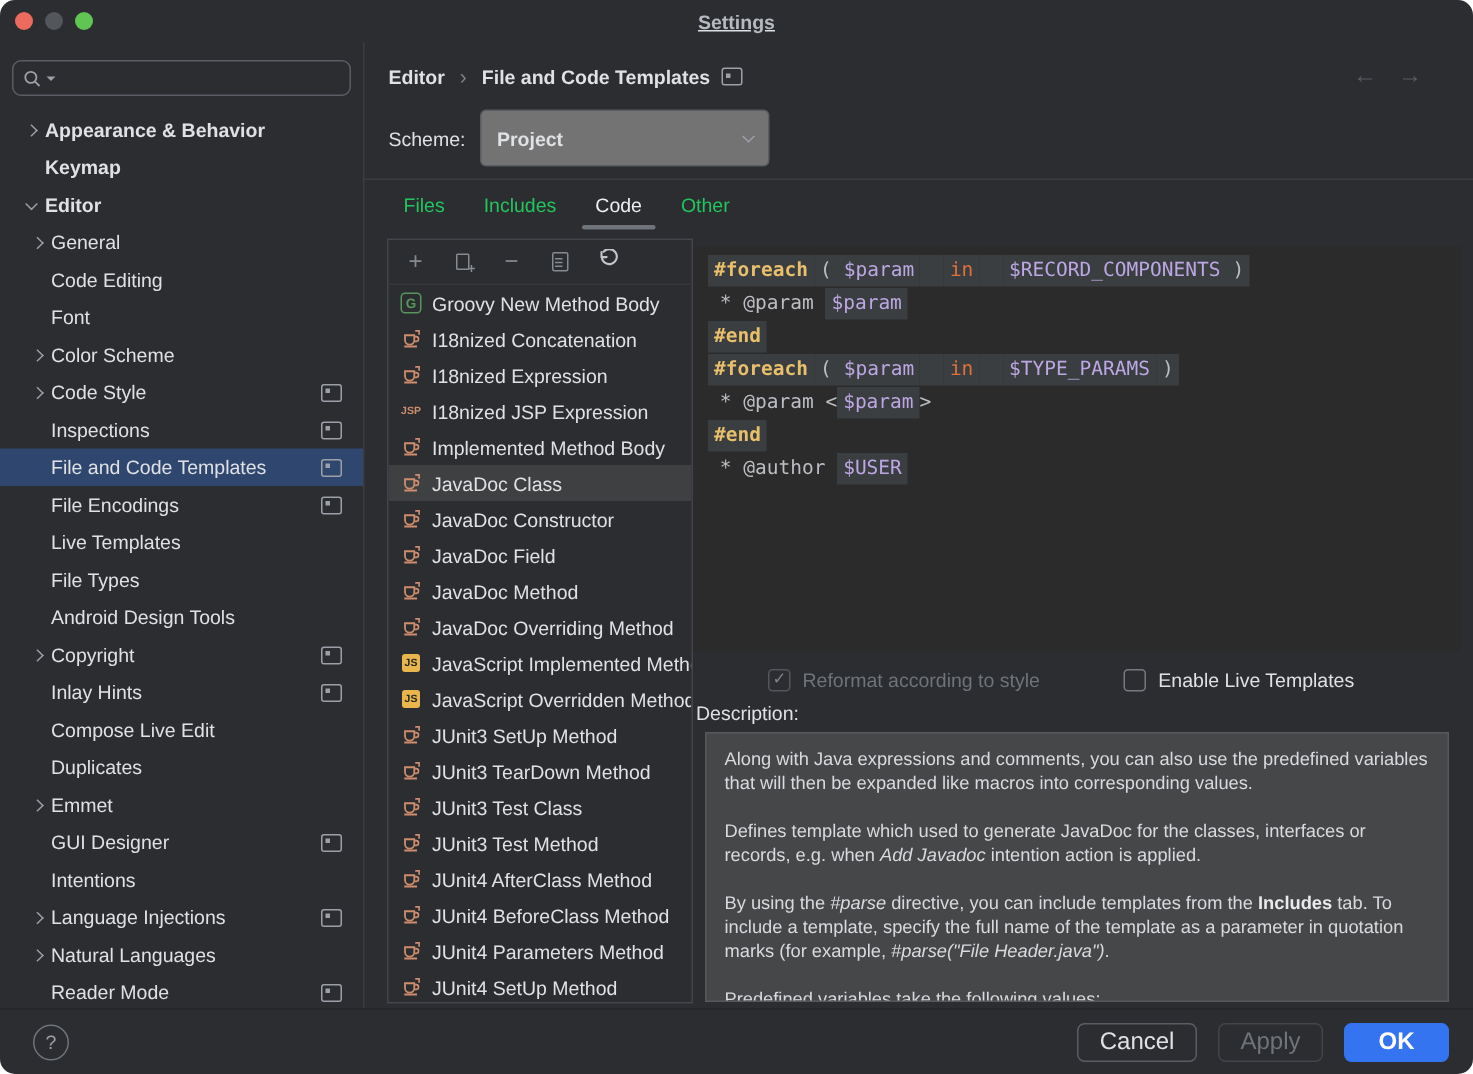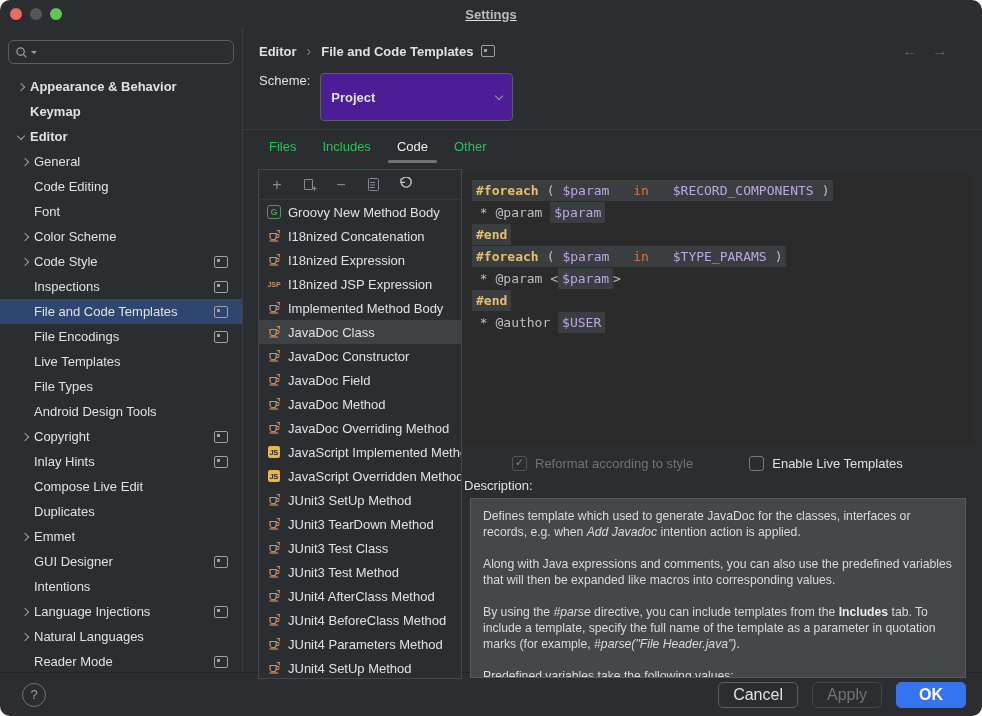--- a/index.html
+++ b/index.html
@@ -30,22 +30,22 @@
   .chev.down{transform:rotate(45deg);margin-top:-2px;}
   .i-monitor{width:12px;height:10px;border:1px solid #9DA0A8;border-radius:2px;position:relative;flex:none;display:inline-block;}
   .i-monitor::before{content:"";position:absolute;left:2px;top:2.5px;width:3px;height:3px;background:#9DA0A8;}
   .tree-row .i-monitor{margin-left:auto;margin-right:4px;}
   
   .content{flex:1;display:flex;flex-direction:column;min-width:0;}
   .content-header{margin:14px 16px 0;display:flex;align-items:center;gap:8px;}
   .crumb{font-weight:bold;color:#DFE1E5;}
   .crumb-sep{color:#7E828A;font-size:14px;margin:0 2px;}
   .nav-arrows{margin-left:auto;margin-right:18px;display:flex;gap:14px;color:#5A5D63;font-size:16px;}
-  .scheme-row{margin:13px 16px 8px;display:flex;align-items:flex-start;gap:10px;}
-  .select{width:171px;height:22px;border:1px solid #5A5D63;border-radius:4px;display:flex;align-items:center;padding:12px 10px;font-weight:bold;background:#4c1d95;}
+  .scheme-row{margin:13px 16px 8px;display:flex;align-items:center;gap:10px;}
+  .select{width:171px;height:22px;border:1px solid #5A5D63;border-radius:4px;display:flex;align-items:center;padding:7px 10px;font-weight:bold;background:#737373;}
   .select .chev{margin-left:auto;}
   .hsep{border-bottom:1px solid #3A3C3F;}
   .tabs{display:flex;margin:7px 0 0;padding-left:13px;height:26px;align-items:flex-start;}
   .tab{padding:2px 13px 9px;color:#22c55e;position:relative;cursor:default;}
   .tab.active{color:#EDEEF0;}
   .tab.active::after{content:"";position:absolute;left:4px;right:4px;bottom:0;height:3px;border-radius:2px;background:#6F737A;}
   
   .panels{flex:1;display:flex;margin:6px 8px 0 15px;align-items:flex-start;min-height:0;}
   .tpl-panel{width:202px;height:508px;border:1px solid #43454A;background:#2B2D30;flex:none;display:flex;flex-direction:column;overflow:hidden;}
   .tpl-toolbar{height:29px;display:flex;align-items:center;gap:16px;padding:0 10px;border-bottom:1px solid #36383B;flex:none;}
@@ -515,22 +515,22 @@
               <span class="cb-label">Reformat according to style</span>
             </div>
             <div class="cbox gap">
               <span class="cb empty"></span>
               <span class="cb-label">Enable Live Templates</span>
             </div>
           </div>
 
           <div class="desc-label">Description:</div>
           <div class="desc-box" id="desc-box">
+              <p><span>Along with Java expressions and comments, you can also use the predefined variables that will then be expanded like macros into corresponding values.</span></p>
               <p><span>Defines template which used to generate JavaDoc for the classes, interfaces or records, e.g. when </span><span class="it">Add Javadoc</span><span> intention action is applied.</span></p>
-              <p><span>Along with Java expressions and comments, you can also use the predefined variables that will then be expanded like macros into corresponding values.</span></p>
               <p><span>By using the </span><span class="it">#parse</span><span> directive, you can include templates from the </span><span class="bd">Includes</span><span> tab. To include a template, specify the full name of the template as a parameter in quotation marks (for example, </span><span class="it">#parse("File Header.java")</span><span>.</span></p>
               <p><span>Predefined variables take the following values:</span></p>
             </div>
         </div>
       </div>
     </div>
   </div>
 
   <div class="footer">
     <div class="help">?</div>

